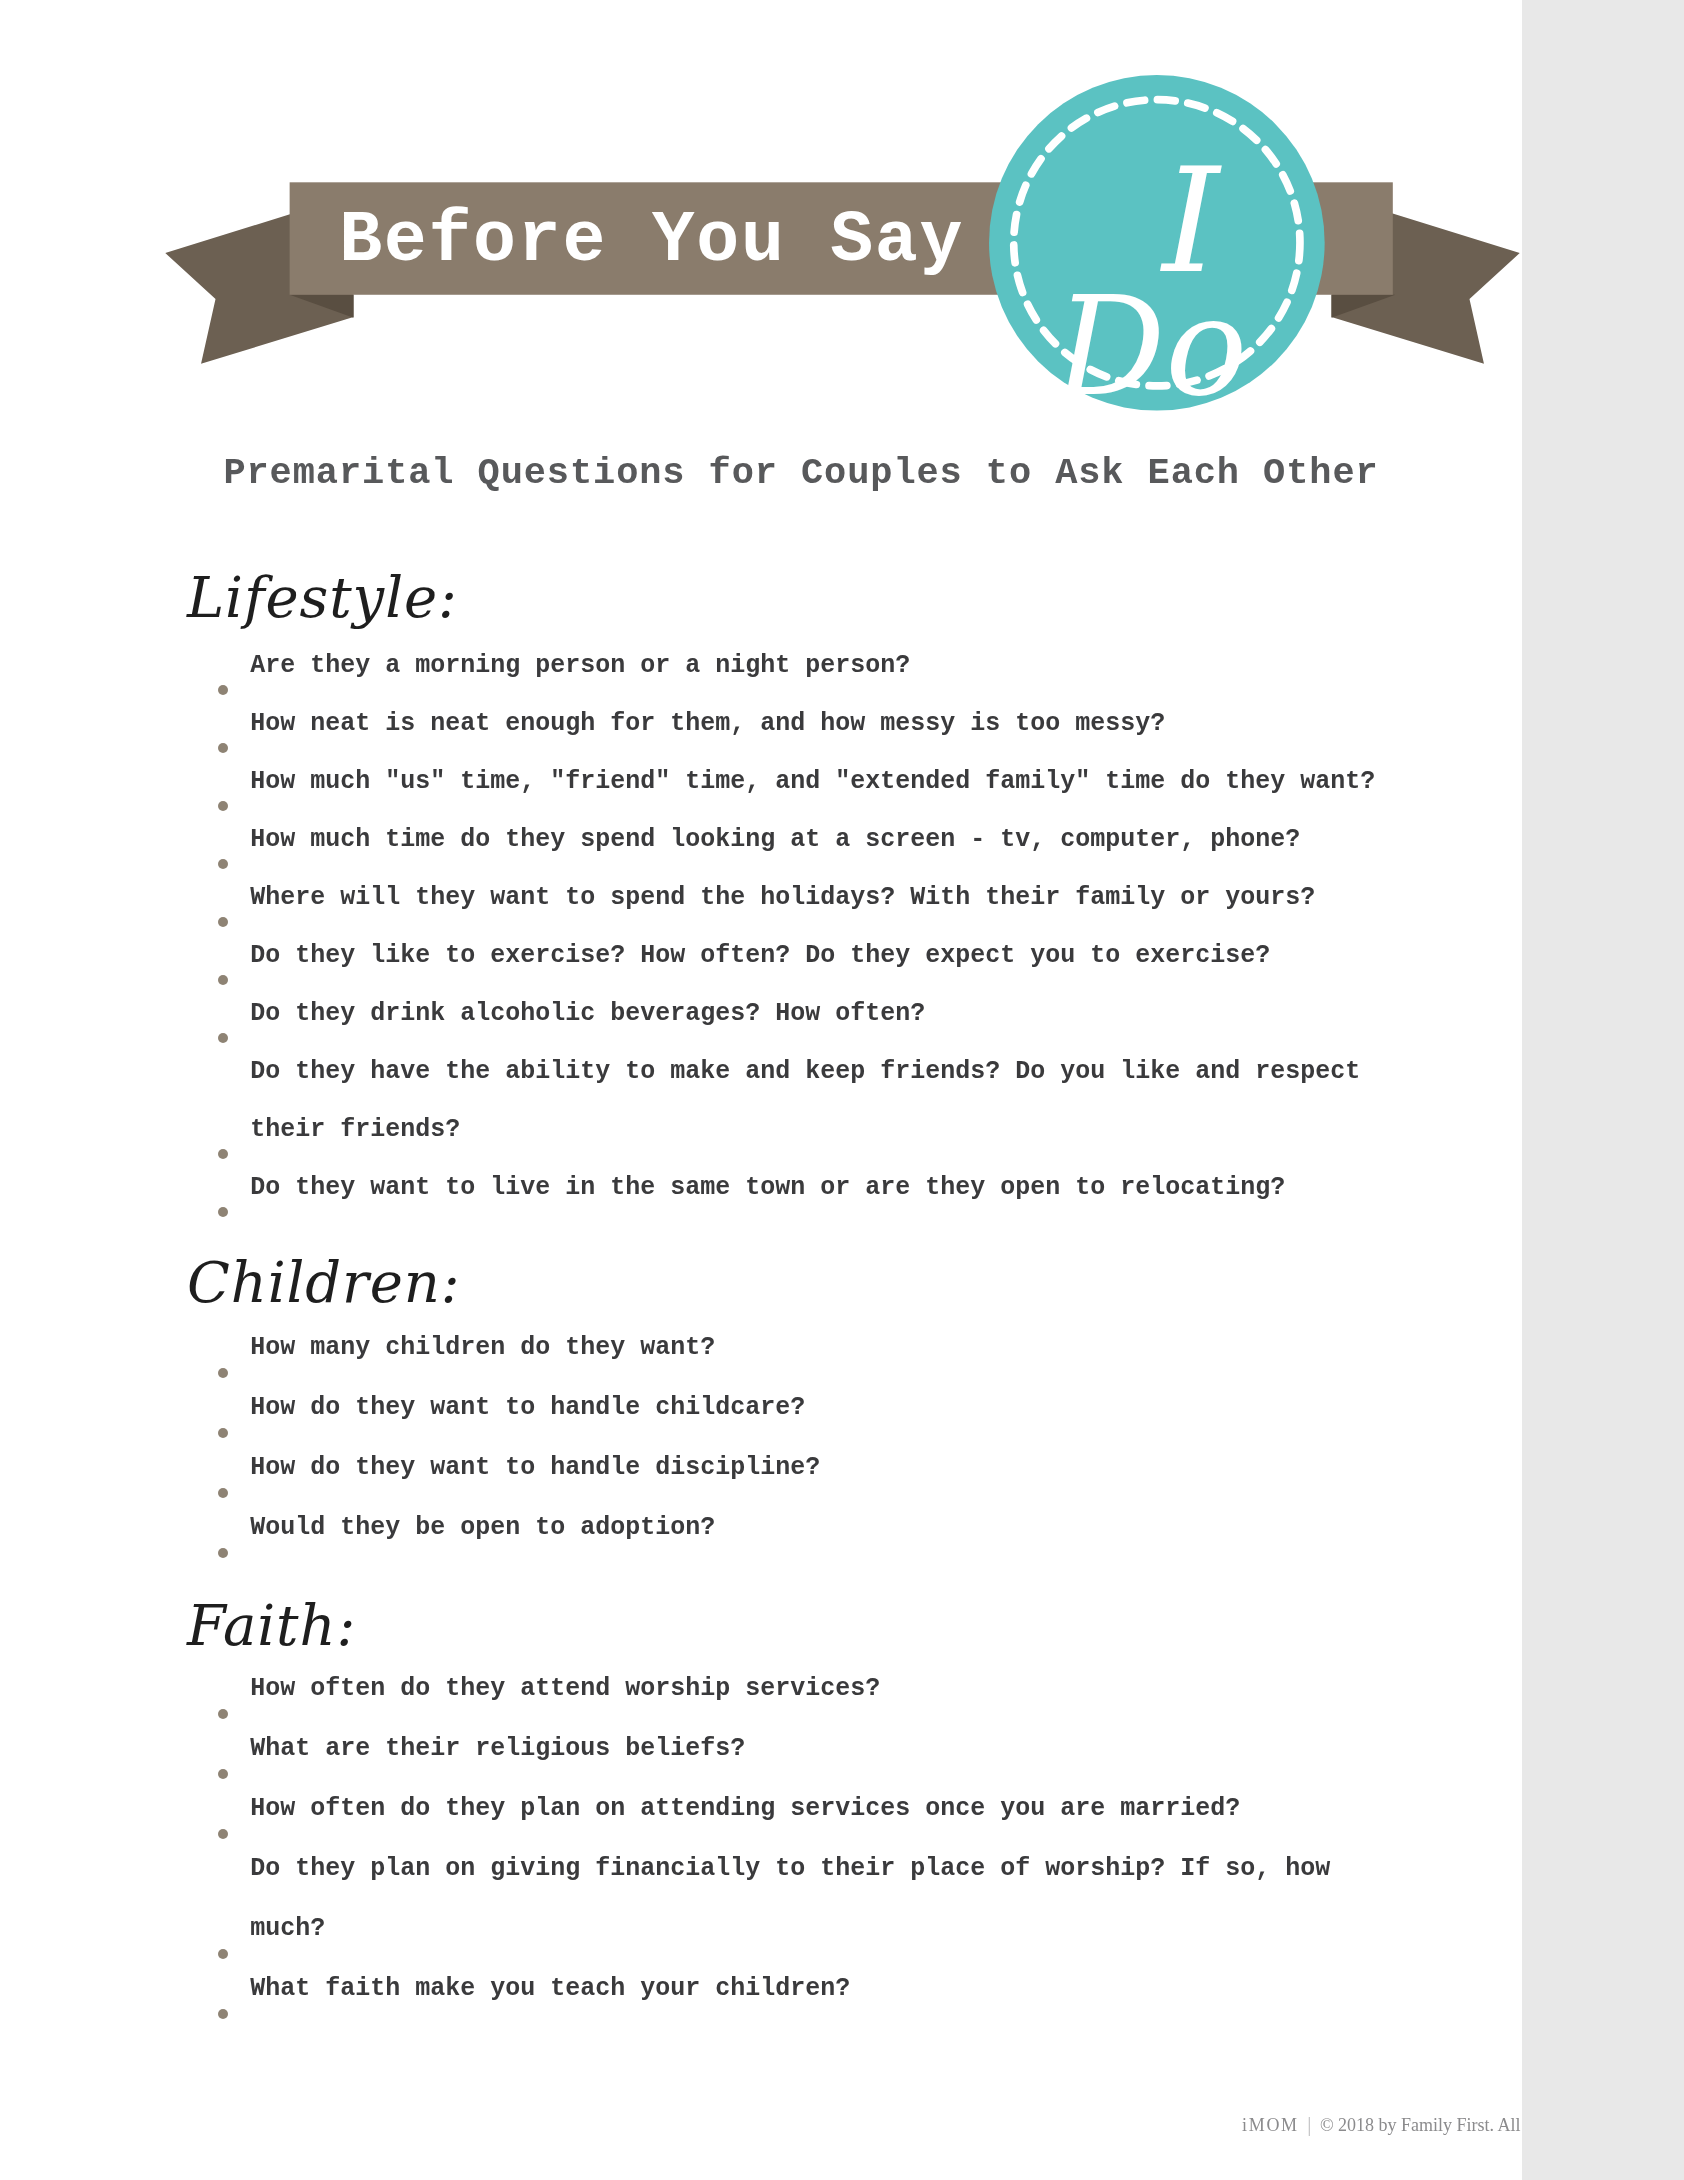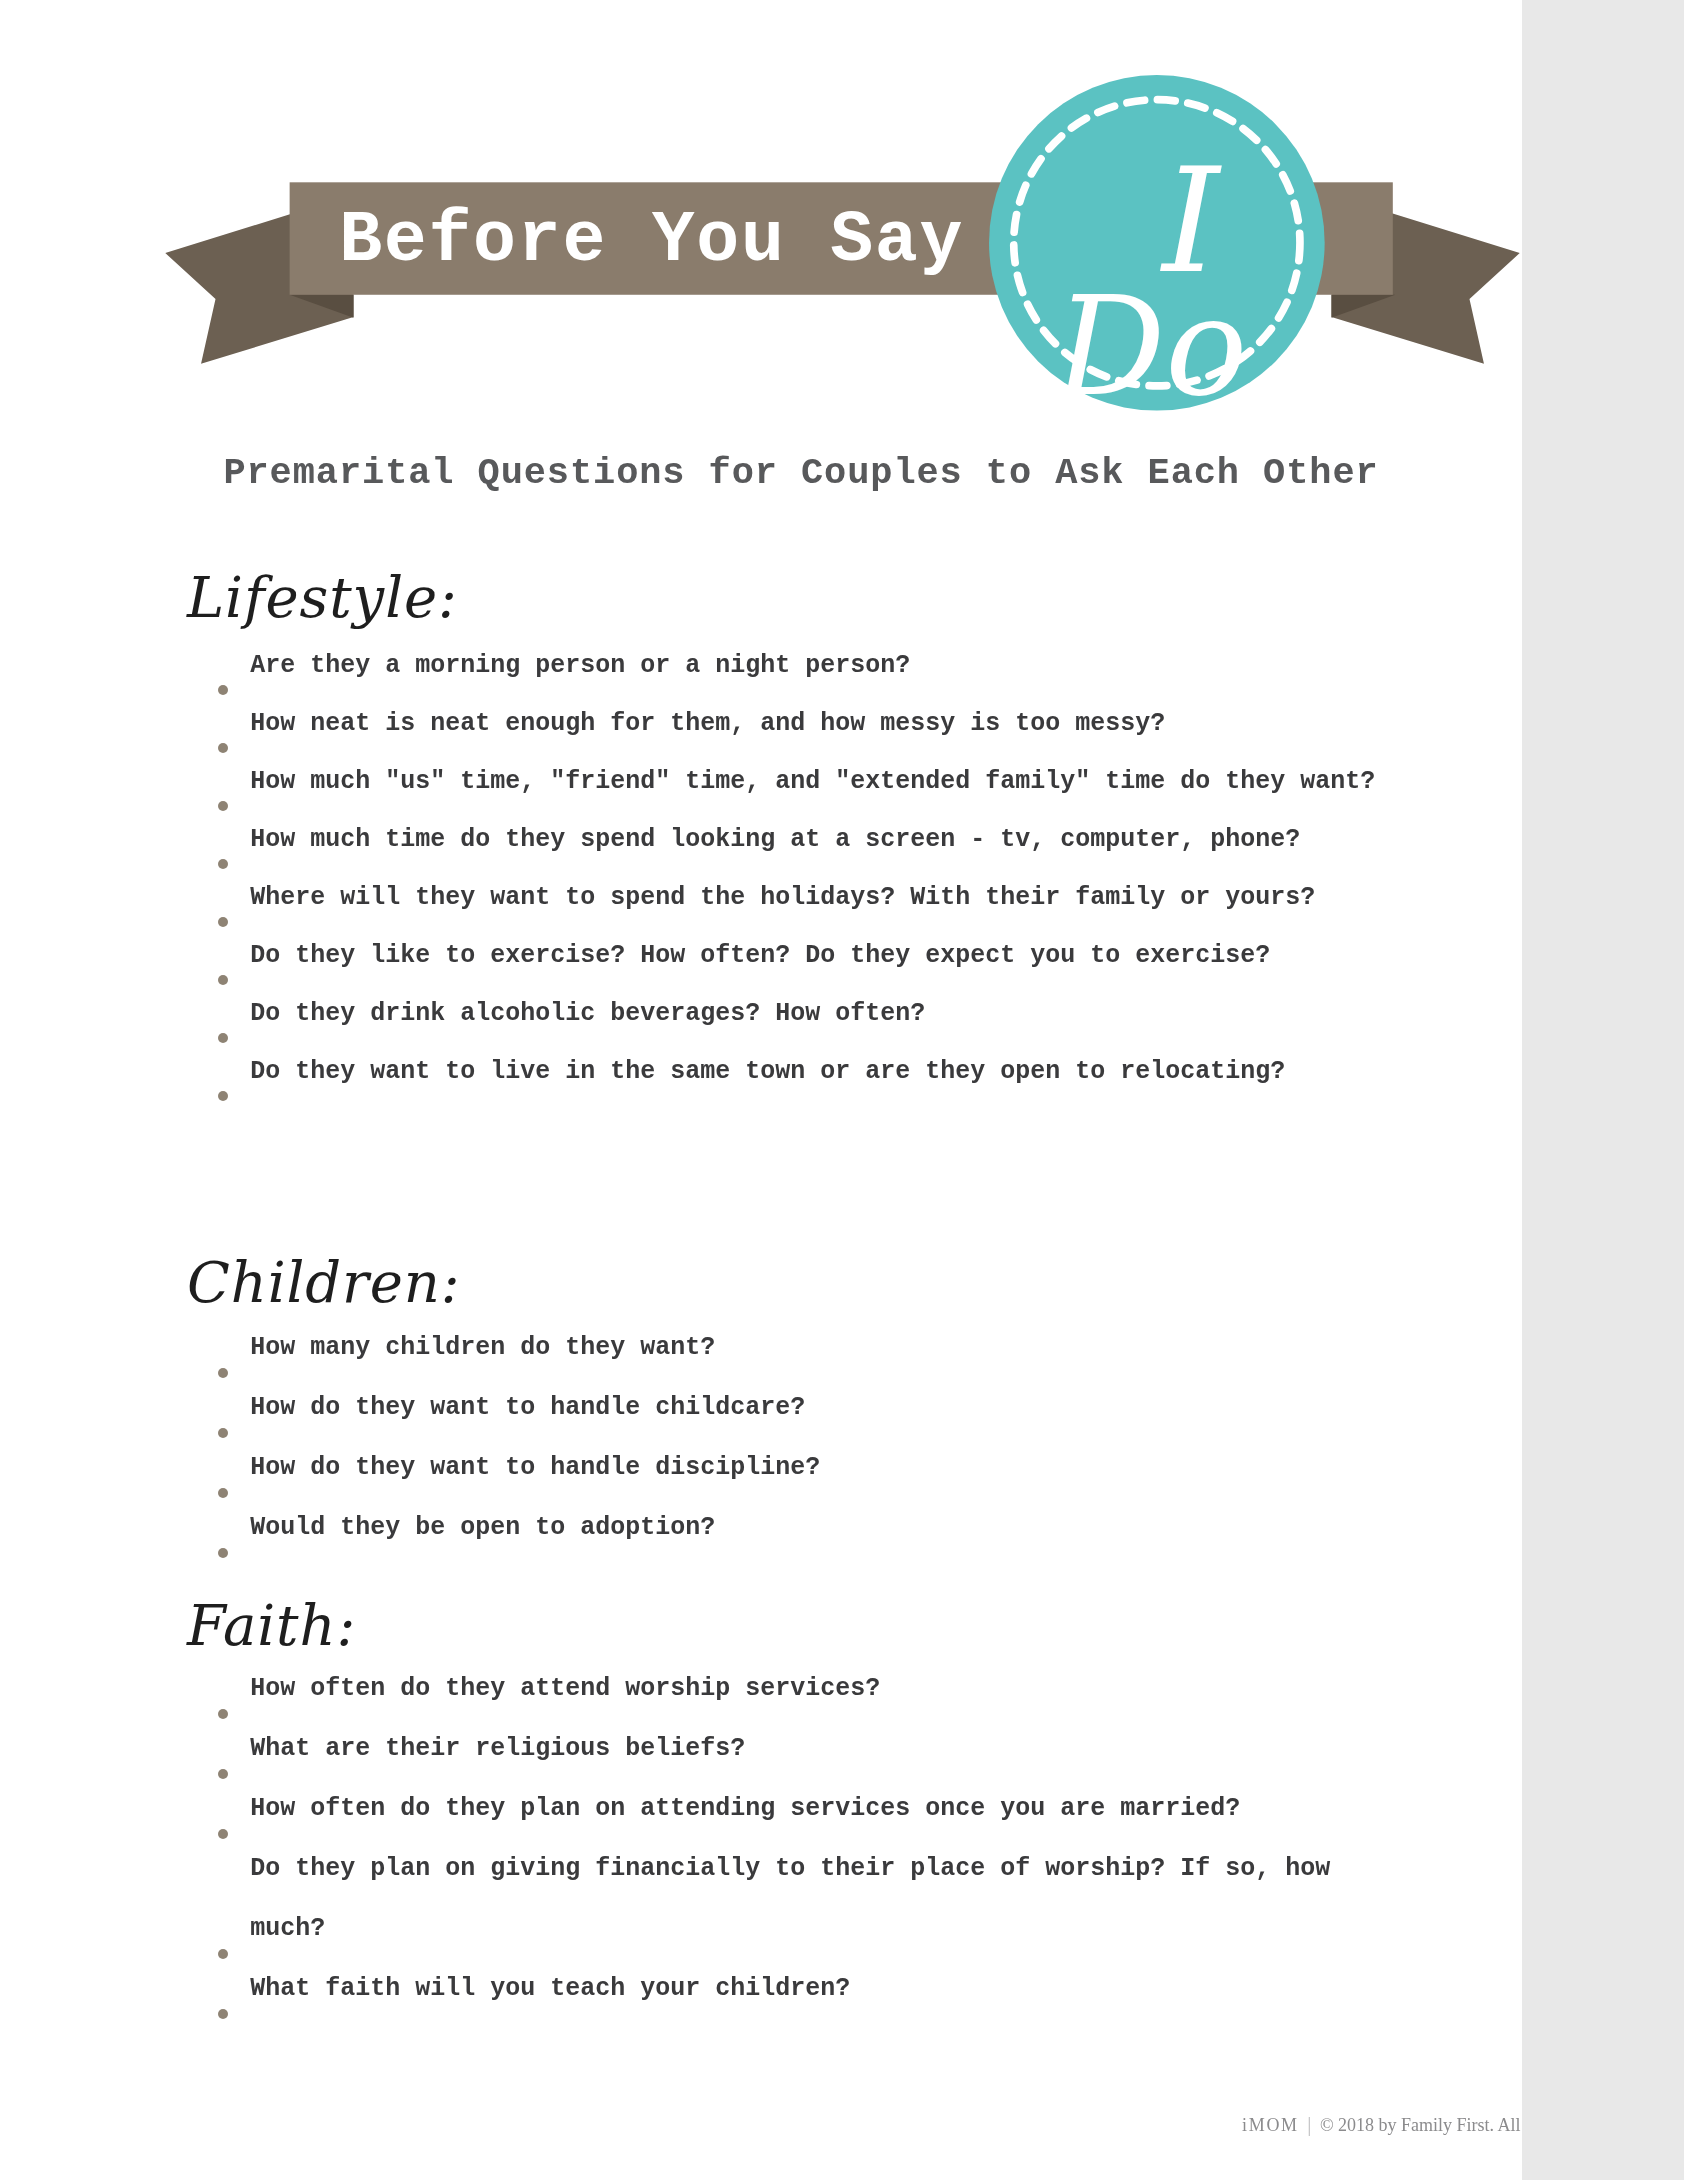--- a/index.html
+++ b/index.html
@@ -108,20 +108,24 @@
       <li>
     <span class="dot"></span>
     <span class="q">Do they like to exercise? How often? Do they expect you to exercise?</span>
   </li>
       <li>
     <span class="dot"></span>
     <span class="q">Do they drink alcoholic beverages? How often?</span>
   </li>
       <li>
     <span class="dot"></span>
+    <span class="q">Do they have the ability to make and keep friends? Do you like and respect their friends?</span>
+  </li>
+      <li>
+    <span class="dot"></span>
     <span class="q">Do they want to live in the same town or are they open to relocating?</span>
   </li>
     </ul>
 
   <h2 class="script-heading h-children">Children:</h2>
   <ul class="questions u-children">
       <li>
     <span class="dot"></span>
     <span class="q">How many children do they want?</span>
   </li>
@@ -152,21 +156,21 @@
       <li>
     <span class="dot"></span>
     <span class="q">How often do they plan on attending services once you are married?</span>
   </li>
       <li>
     <span class="dot"></span>
     <span class="q">Do they plan on giving financially to their place of worship? If so, how much?</span>
   </li>
       <li>
     <span class="dot"></span>
-    <span class="q">What faith will you teach your children?</span>
+    <span class="q">What faith make you teach your children?</span>
   </li>
     </ul>
 
   <div class="footer">
     <span class="brand">iMOM</span>
     <span class="divider">|</span>
     <span>© 2018 by Family First. All Rights Reserved.</span>
   </div>
 
 </div>

